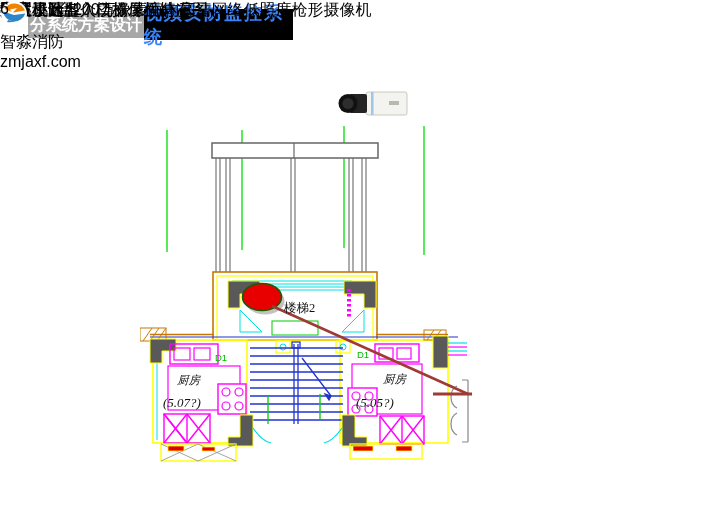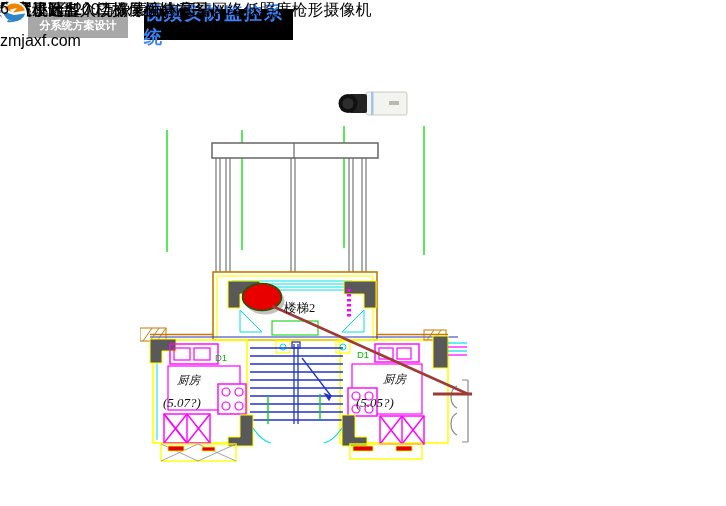--- a/index.html
+++ b/index.html
@@ -1,22 +1,22 @@
 <!DOCTYPE html>
 <html><head>
 <meta charset="utf-8">
 <style>
   html,body{margin:0;padding:0;}
   body{width:726px;height:506px;position:relative;background:#fff;overflow:hidden;
        font-family:"Liberation Sans",sans-serif;}
   .abs{position:absolute;}
 
   
-  .section-box{left:28px;top:13px;width:100px;height:25px;background:#a7a7a7;
-    color:#fff;font-weight:bold;font-size:11px;display:flex;align-items:center;justify-content:center;}
+  .section-box{left:28px;top:13px;width:116px;height:25px;background:#a7a7a7;
+    color:#fff;font-weight:bold;font-size:16px;display:flex;align-items:center;justify-content:center;}
   .title-box{left:144px;top:9px;width:149px;height:31px;background:#000;color:#3b82f6;
     font-weight:bold;font-size:18px;letter-spacing:2px;display:flex;align-items:center;justify-content:center;}
   .blue-bar{left:7px;top:50px;width:686px;height:10px;border-radius:0 6px 6px 0;
     background:linear-gradient(#c9dcf3 0%,#8fb4e0 45%,#6霸;}
   .blue-bar{background:linear-gradient(#c9dcf3 0%,#8fb4e0 45%,#5f88bb 100%);
     box-shadow:0 2px 2px rgba(120,120,120,.35);}
 
   
   .tab-design{left:30px;top:75px;width:90px;height:30px;background:#b3aa8a;color:#fff;
     font-size:17px;display:flex;align-items:center;justify-content:center;}
@@ -263,16 +263,17 @@
 
 <div class="abs logo-wrap">
   <svg width="28" height="28" viewBox="0 0 28 28">
     <circle cx="14" cy="14" r="13" fill="#fff"></circle>
     <path d="M4.5,9 A11.5,11.5 0 0 1 25,10.5 L13.5,12.5 Z" fill="#f08300"></path>
     <path d="M25.3,13.5 A11.5,11.5 0 0 1 3,11.5 L14,15 Z" fill="#2e86c8"></path>
     <path d="M8,20 Q14,22 24,14 Q16,24 7,22 Z" fill="#2e86c8"></path>
     <path d="M10,9.5 L17,8 L12.5,13 Z" fill="#fff"></path>
   </svg>
   <div class="logo-texts">
+    <div class="brand">智淼消防</div>
     <div class="site">zmjaxf.com</div>
   </div>
 </div>
 <div class="abs page-num">6</div>
 
 </body></html>

